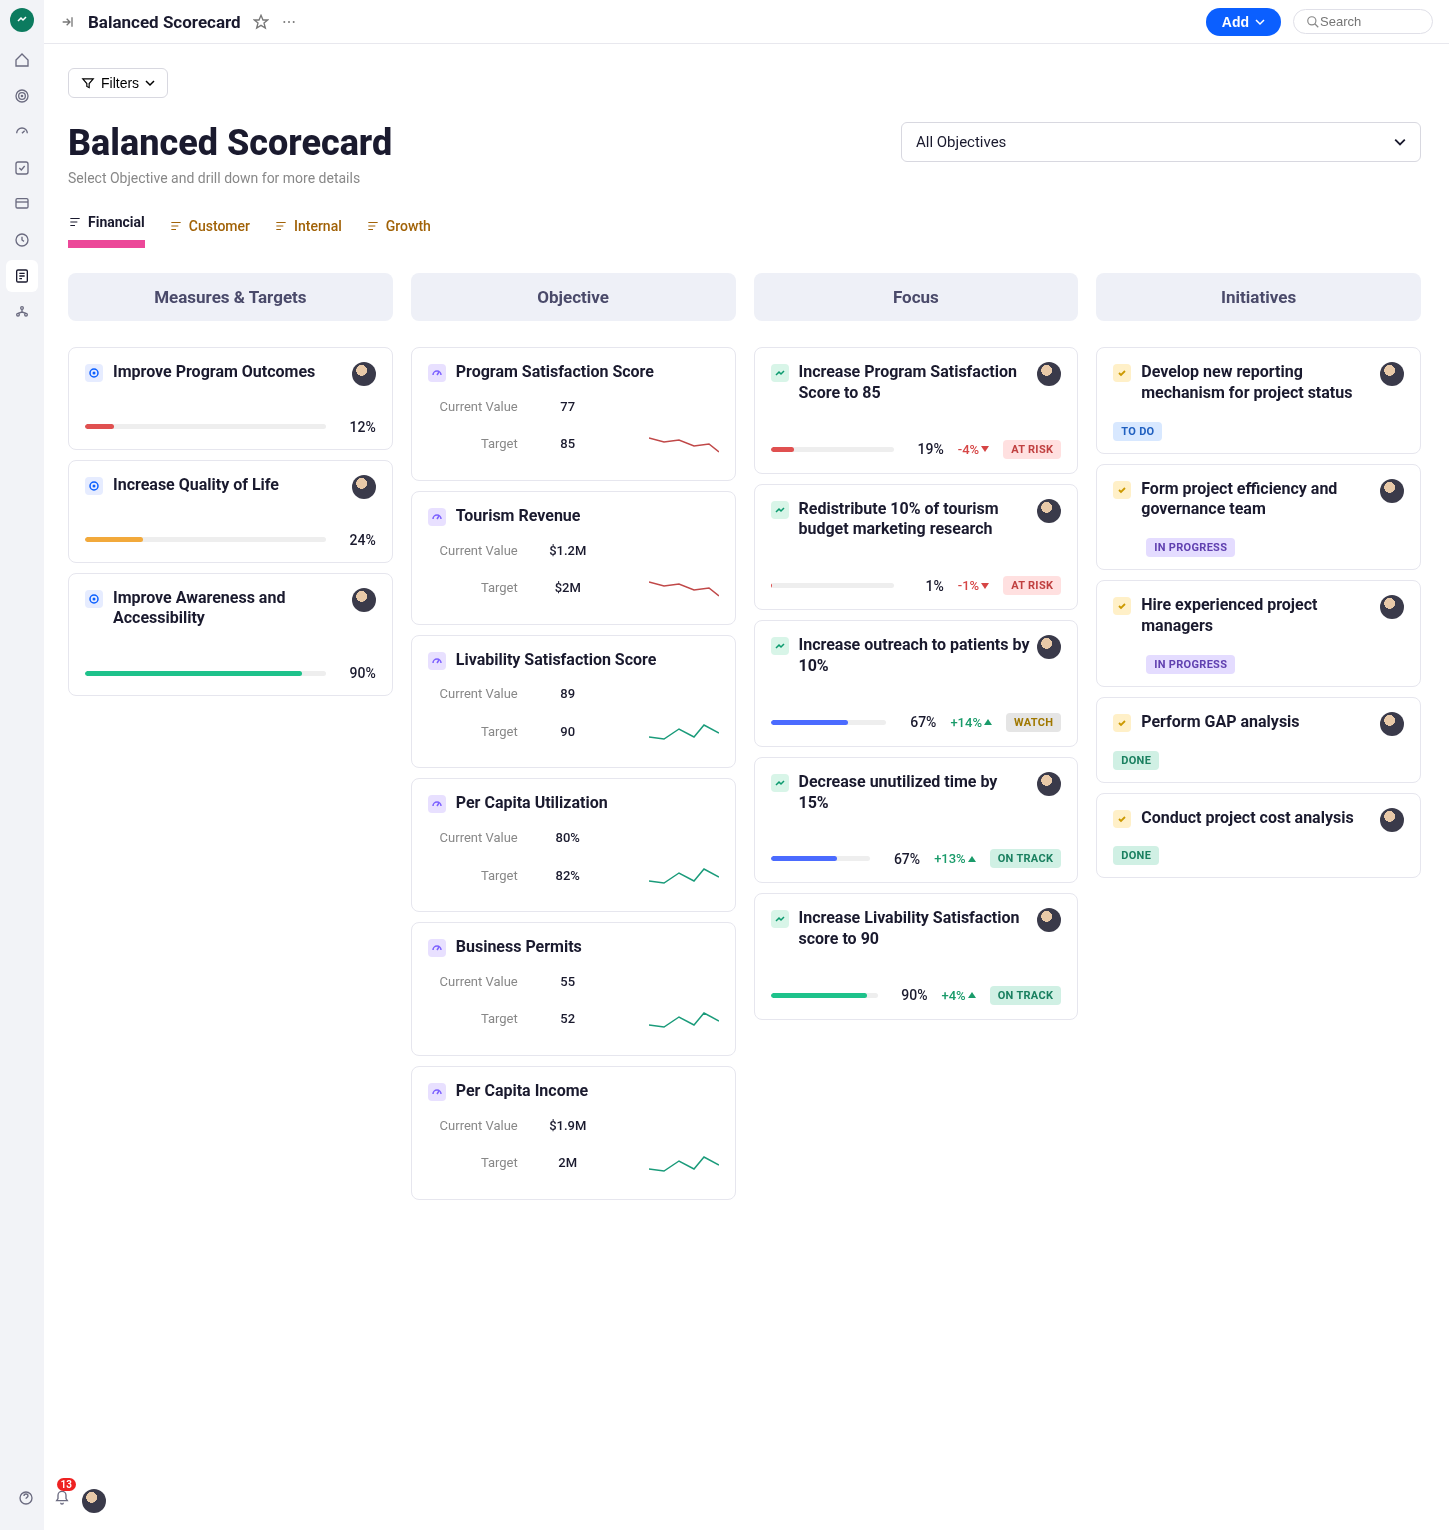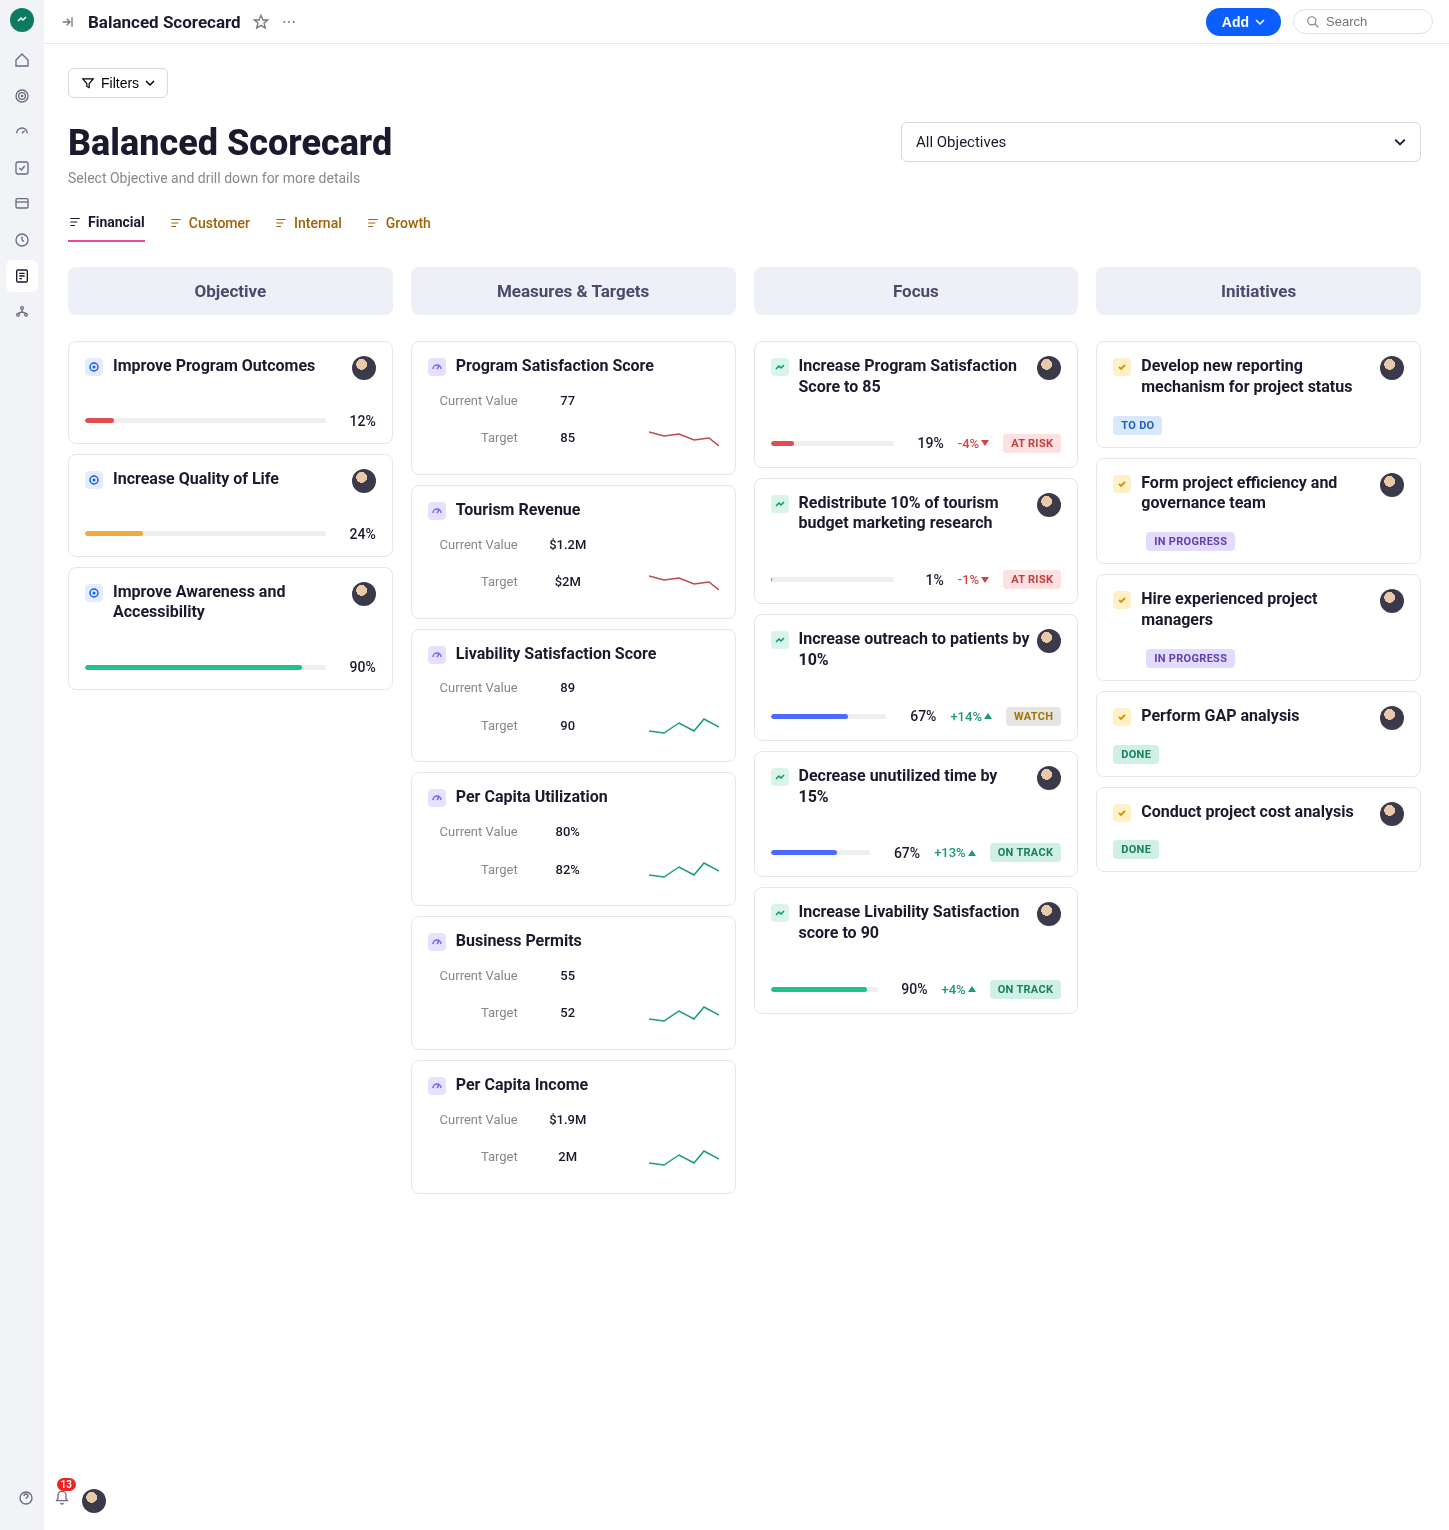--- a/index.html
+++ b/index.html
@@ -11,31 +11,31 @@
 .sb-icon.active { background: #fff; color: #1a1a2e; }
 .sidebar-bottom { margin-top: auto; display:flex;flex-direction:row;align-items:center;gap:4px;padding-bottom:8px; position:relative;}
 .notif-badge { position:absolute; top:-4px; right:2px; background:#e22; color:#fff; font-size:10px; border-radius:8px; padding:1px 4px; font-weight:600;}
 .avatar-sm { width:24px;height:24px;border-radius:50%;background:#3a3a4a;display:inline-block; background-image: radial-gradient(circle at 40% 35%, #e8c9a8 25%, #3a3a4a 26%);}
 .main { flex: 1; display: flex; flex-direction: column; }
 .topbar { height: 44px; border-bottom: 1px solid #e8e8ee; display: flex; align-items: center; padding: 0 16px; gap: 12px; }
 .tb-title { font-weight: 700; font-size: 17px; }
 .tb-icon { color:#777; cursor:pointer; display:flex;align-items:center;}
 .tb-spacer { flex: 1; }
 .btn-add { background:#0b5fff; color:#fff; border:none; border-radius:16px; padding:6px 16px; font-weight:600; font-size:14px; cursor:pointer; display:flex;align-items:center;gap:6px;}
-.search { display:flex;align-items:center;gap:6px; border:1px solid #e0e0e8; border-radius:16px; padding:4px 12px; color:#888; min-width:140px;}
+.search { display:flex;align-items:center;border:1px solid #e0e0e8; border-radius:16px; padding:4px 12px; color:#888; min-width:140px;}
 .search input { border:none; outline:none; font-size:13px; width:90px; background:transparent; }
 .content { padding: 24px 28px 60px 24px; }
 .filters-btn { border:1px solid #d8d8e0; border-radius:6px; padding:6px 12px; font-size:14px; display:inline-flex; align-items:center; gap:6px; cursor:pointer; background:#fff;}
 .page-head { display:flex; justify-content:space-between; align-items:flex-start; margin-top:24px;}
 .page-title { font-size:36px; font-weight:800; }
 .page-sub { color:#888; font-size:14px; margin-top:6px; }
 .dropdown { border:1px solid #d8d8e0; border-radius:6px; padding:10px 14px; min-width:520px; display:flex; justify-content:space-between; align-items:center; cursor:pointer; font-size:15px;}
 .tabs { display:flex; gap:24px; margin-top:28px; border-bottom: 1px solid transparent;}
 .tab { display:flex; align-items:center; gap:6px; color:#a16207; font-size:14px; padding-bottom:10px; cursor:pointer; font-weight:500;}
-.tab.active { color:#1a1a2e; font-weight:700; border-bottom:2px solid #ec4899; }
+.tab.active { color:#1a1a2e; font-weight:700; border-bottom:8px solid #ec4899; }
 .board { display:grid; grid-template-columns: repeat(4, 1fr); gap: 18px; margin-top:24px;}
 .col-head { background:#eef0f7; border-radius:8px; padding:14px; text-align:center; font-weight:700; color:#4a4a6a; font-size:17px; }
 .col-body { display:flex; flex-direction:column; gap:10px; margin-top:8px;}
 .card { border:1px solid #e6e6ee; border-radius:8px; padding:14px 16px; background:#fff; cursor:pointer;}
 .card-head { display:flex; align-items:flex-start; gap:10px; position:relative;}
 .card-title { font-weight:700; font-size:16px; line-height:1.3; flex:1; padding-right:30px;}
 .card-icon { width:18px;height:18px;border-radius:4px;display:flex;align-items:center;justify-content:center;flex-shrink:0;margin-top:2px;}
 .ic-obj { background:#e6ecff; color:#0b5fff; }
 .ic-meas { background:#e8e0ff; color:#7b5fff; }
 .ic-focus { background:#d8f5e8; color:#0c9b6f; }
@@ -235,22 +235,22 @@
           </div>
         <div class="tab">
             <svg width="14" height="14" viewBox="0 0 24 24" fill="none" stroke="currentColor" stroke-width="2">
               <path d="M4 6 H20 M4 12 H16 M4 18 H12"></path>
             </svg>
             <span>Growth</span>
           </div>
       </div>
 
       <div class="board">
+        <div class="col-head">Measures &amp; Targets</div>
         <div class="col-head">Objective</div>
-        <div class="col-head">Measures &amp; Targets</div>
         <div class="col-head">Focus</div>
         <div class="col-head">Initiatives</div>
 
         <div class="col-body" id="col-obj">
             <div class="card">
               <div class="card-head">
                 <span class="card-icon ic-obj">
                   <svg width="10" height="10" viewBox="0 0 10 10">
                     <circle cx="5" cy="5" r="4" fill="none" stroke="currentColor" stroke-width="1.5"></circle>
                     <circle cx="5" cy="5" r="1.5" fill="currentColor"></circle>

